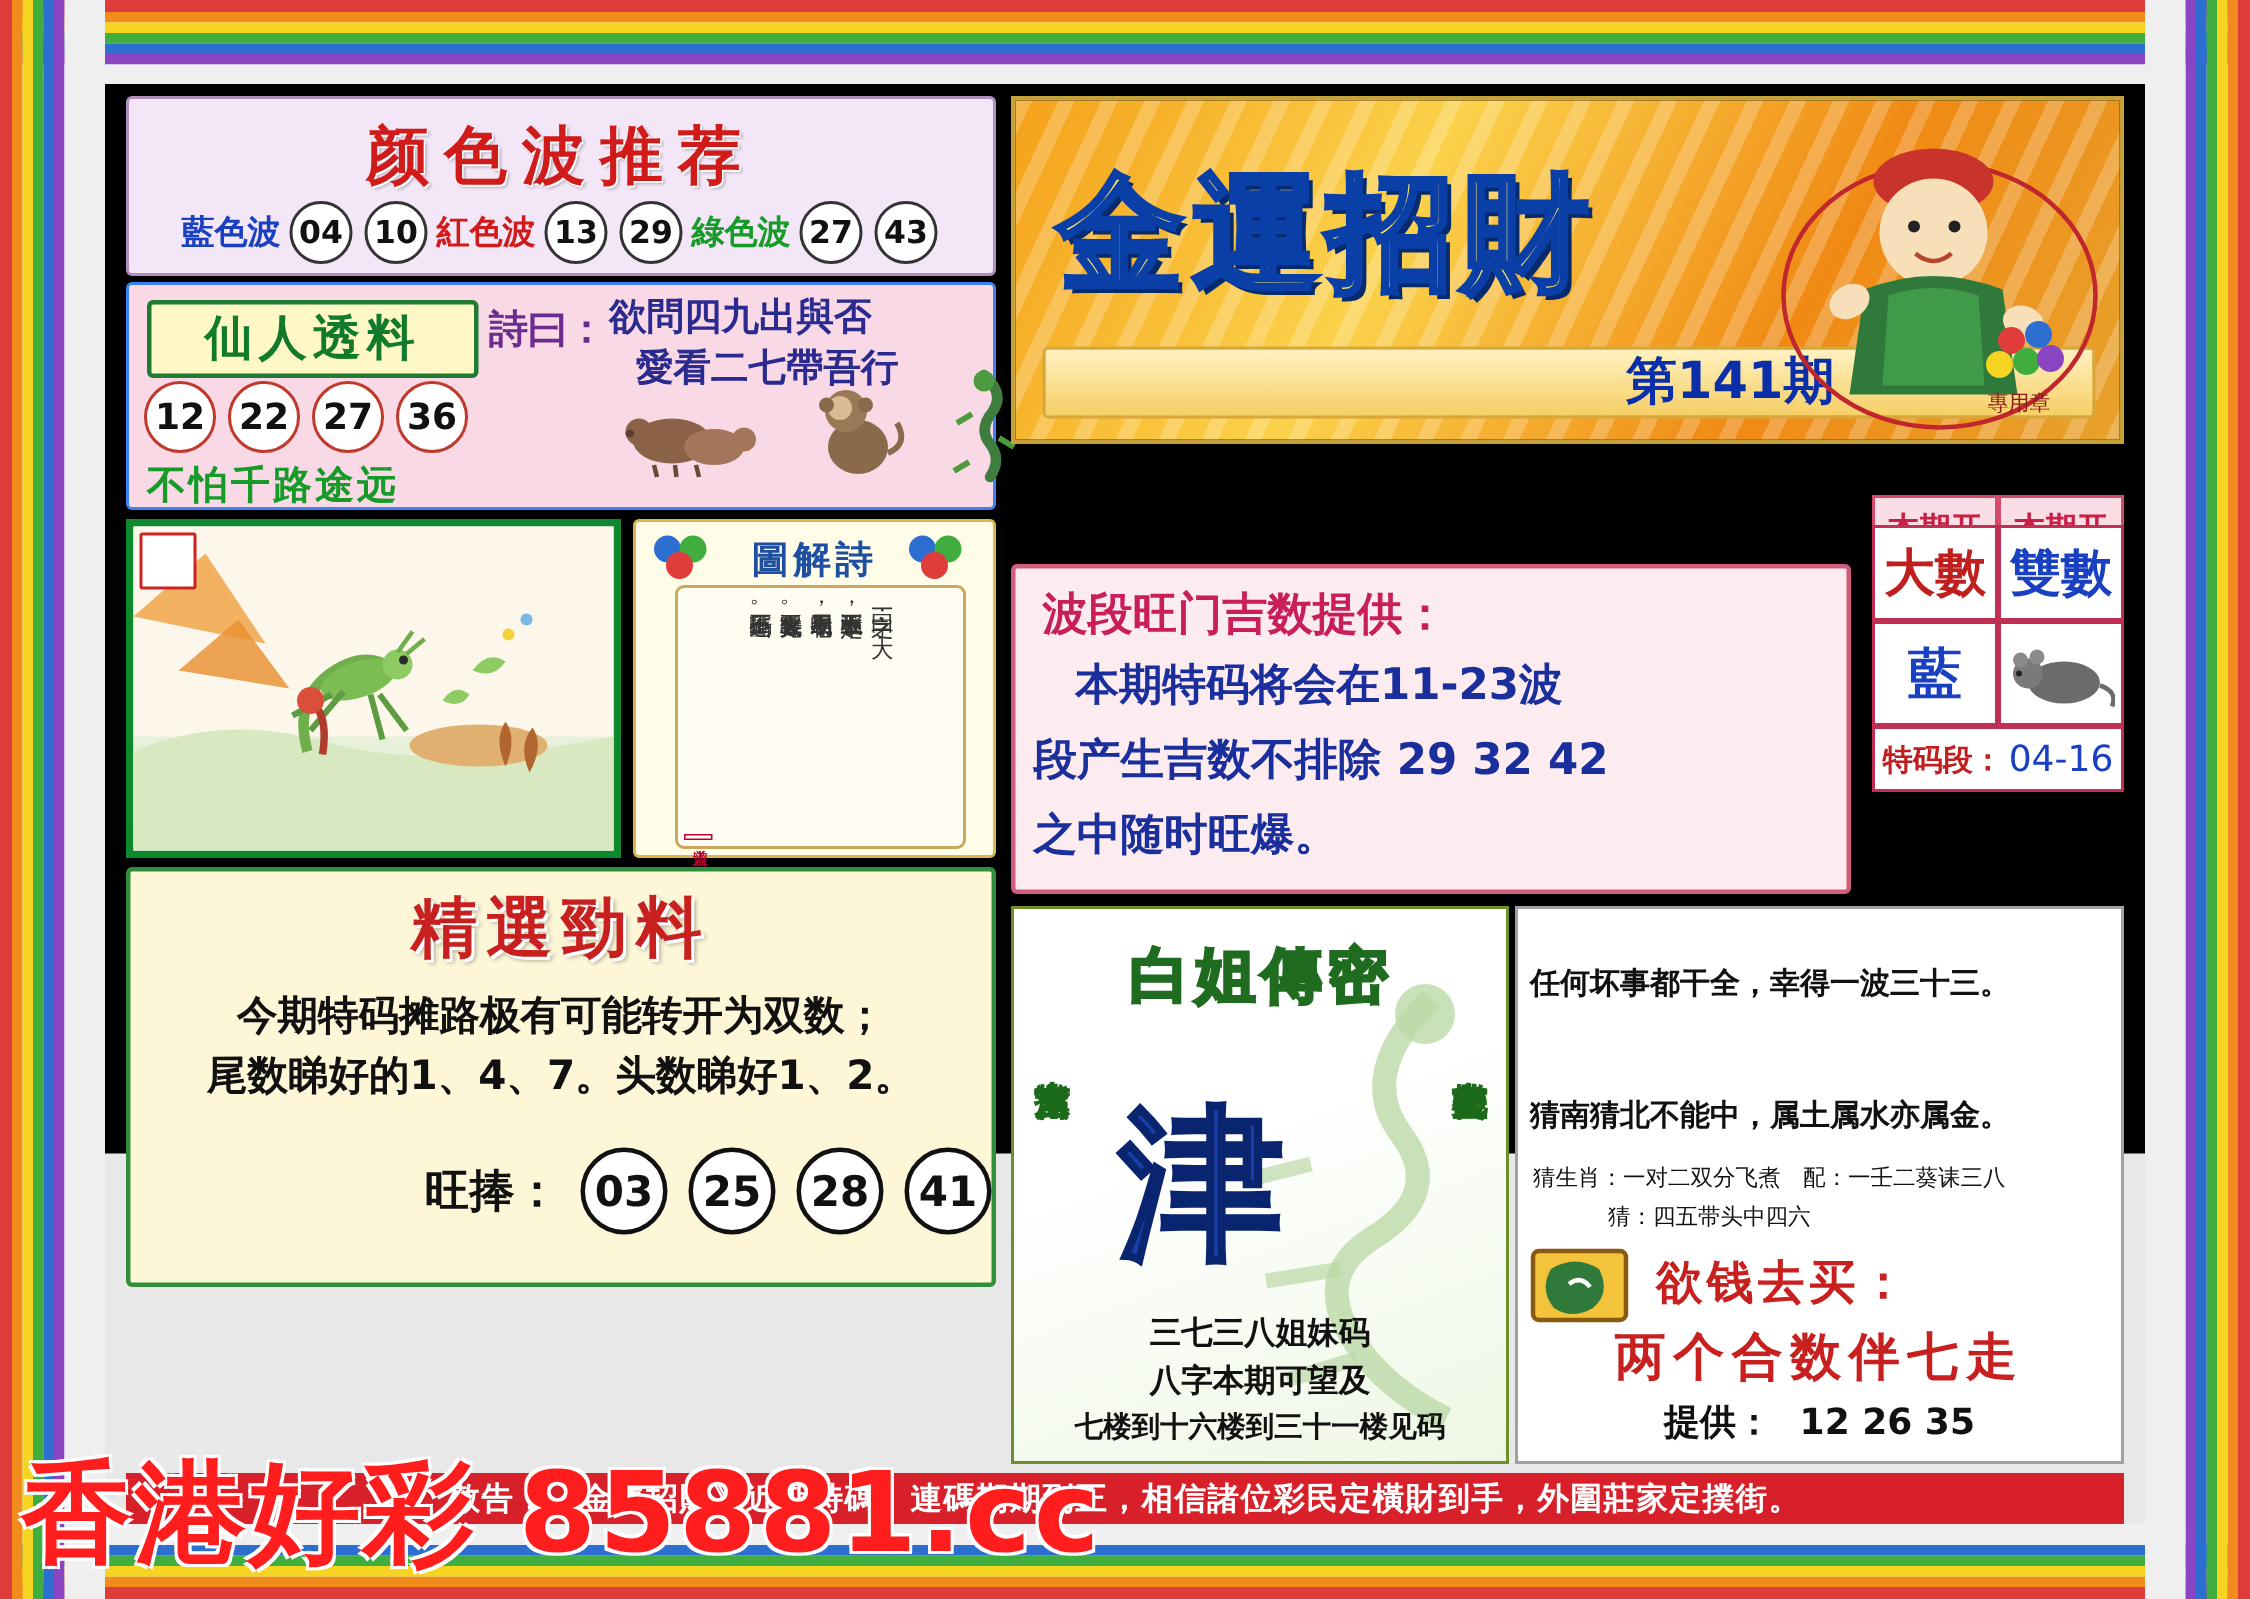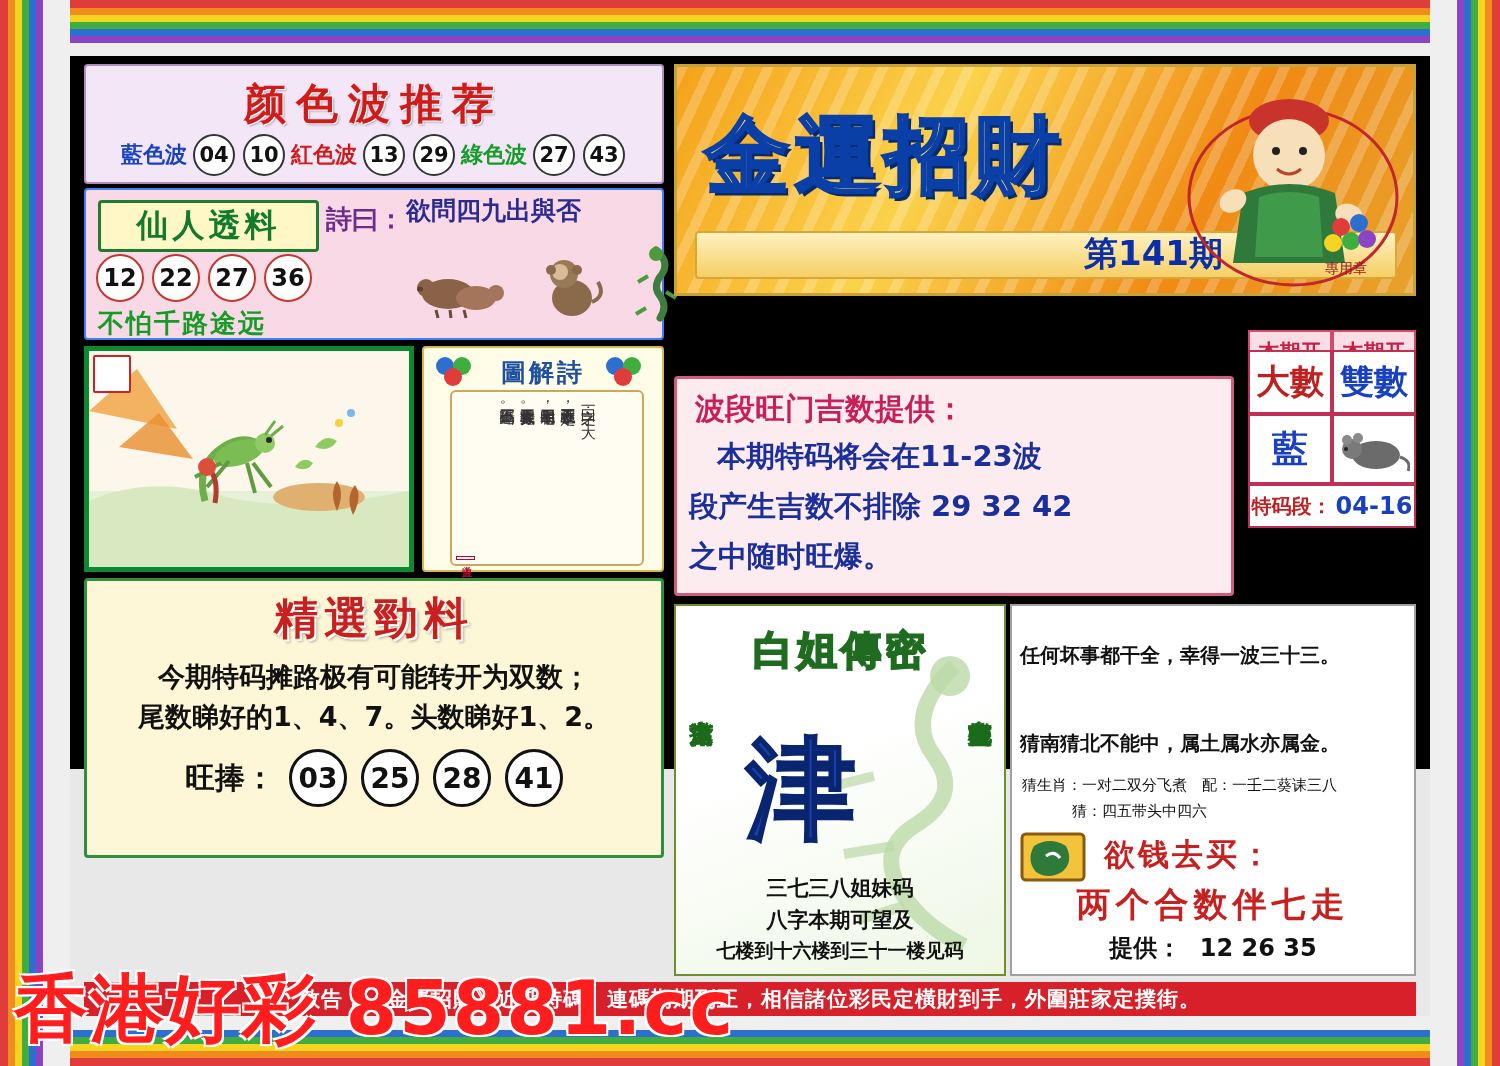--- a/index.html
+++ b/index.html
@@ -50,21 +50,21 @@
   #tujieBox{left:352px;top:290px;width:242px;height:226px;background:#fffde8;border:2px solid #d8b84a;border-radius:4px;}
   #tjTitle{position:absolute;left:0;right:0;top:8px;text-align:center;font-size:25px;font-weight:bold;color:#1f4fa0;letter-spacing:3px;}
   #scroll{position:absolute;left:26px;top:42px;width:190px;height:172px;background:#fffdf2;border:2px solid #caa85e;border-radius:6px;}
   .vtext{writing-mode:vertical-rl;text-orientation:upright;font-family:"DejaVu Serif","Liberation Serif",serif;font-size:15px;color:#333;line-height:1.15;}
 
   #jingxuanBox{left:14px;top:522px;width:580px;height:280px;background:#fdf7d8;border:3px solid #2f8f3a;border-radius:4px;}
   #jxTitle{position:absolute;left:0;right:0;top:8px;text-align:center;font-size:44px;font-weight:bold;color:#c81f1f;letter-spacing:6px;
     text-shadow:2px 2px 0 #fff,3px 3px 3px rgba(0,0,0,.3);}
   #jxL1{position:absolute;left:16px;right:16px;top:78px;text-align:center;font-size:27px;color:#111;font-weight:bold;}
   #jxL2{position:absolute;left:16px;right:16px;top:118px;text-align:center;font-size:27px;color:#111;font-weight:bold;}
-  #jxRow{position:absolute;left:0;right:0;top:168px;display:flex;align-items:center;justify-content:center;gap:14px;}
+  #jxRow{position:absolute;left:0;right:0;top:184px;display:flex;align-items:center;justify-content:flex-end;gap:14px;}
   #jxLabel{font-size:30px;font-weight:bold;color:#111;}
   .numc3{width:52px;height:52px;border-radius:50%;border:3px solid #111;background:#fff;display:flex;align-items:center;
     justify-content:center;font-size:28px;font-weight:bold;color:#111;}
 
   
   #headerBox{left:604px;top:8px;width:742px;height:232px;border:3px solid #c7a13a;
     background:linear-gradient(120deg,#f5a11a,#fbd24b 35%,#f08a14 70%,#e8a22c);overflow:hidden;}
   #headTitle{position:absolute;left:28px;top:32px;font-size:84px;font-weight:bold;letter-spacing:6px;
     color:#ffe96a;-webkit-text-stroke:3px #0b3fa8;text-shadow:4px 4px 0 #062a6e;font-family:"DejaVu Sans",sans-serif;}
   #issueBar{position:absolute;left:18px;right:16px;bottom:14px;height:44px;background:linear-gradient(#fff1c0,#f6cf66);
@@ -162,20 +162,21 @@
         <span class="numc">27</span>
         <span class="numc">43</span>
       </div>
     </div>
 
     <div class="box" id="xianrenBox">
       <div id="xrTag">仙人透料</div>
       <div id="shiyue">詩曰：</div>
       <div id="poemBlock">
         <div>欲問四九出與否</div>
+        <div style="padding-left:18px">愛看二七帶吾行</div>
       </div>
       <div id="xrNums">
         <span class="numc2">12</span>
         <span class="numc2">22</span>
         <span class="numc2">27</span>
         <span class="numc2">36</span>
       </div>
       <div id="xrFoot">不怕千路途远</div>
 
       <svg id="pigs" viewBox="0 0 90 60">
@@ -315,21 +316,21 @@
           <circle cx="14" cy="26" r="10" fill="#7a7a7a"></circle>
           <circle cx="9" cy="17" r="5" fill="#8a8a8a"></circle>
           <circle cx="20" cy="15" r="5" fill="#8a8a8a"></circle>
           <circle cx="8" cy="26" r="2" fill="#222"></circle>
           <path d="M62 34 q12 4 8 14" stroke="#6b6b6b" stroke-width="3" fill="none"></path>
         </svg>
       </div>
     </div>
     <div class="box tcell" style="left:1178px;top:428px;width:168px;height:44px;background:#fff;">
       <span style="font-size:20px;font-weight:bold;color:#c01f1f;">特码段：</span>
-      <span style="font-size:24px;font-weight:bold;color:#1840c0;margin-left:4px;text-align:center;">04-16</span>
+      <span style="font-size:24px;font-weight:normal;color:#1840c0;margin-left:4px;text-align:center;">04-16</span>
     </div>
 
     <div class="box" id="bandBox">
       <div id="bandTitle">波段旺门吉数提供：</div>
       <div id="bandL1">本期特码将会在11-23波</div>
       <div id="bandL2">段产生吉数不排除 29 32 42</div>
       <div id="bandL3">之中随时旺爆。</div>
     </div>
 
     <div class="box" id="baijieBox">

